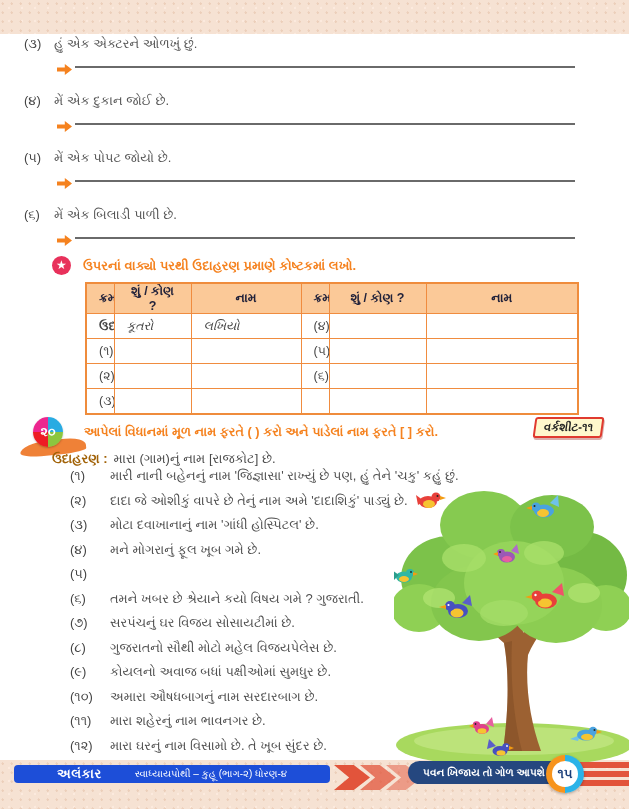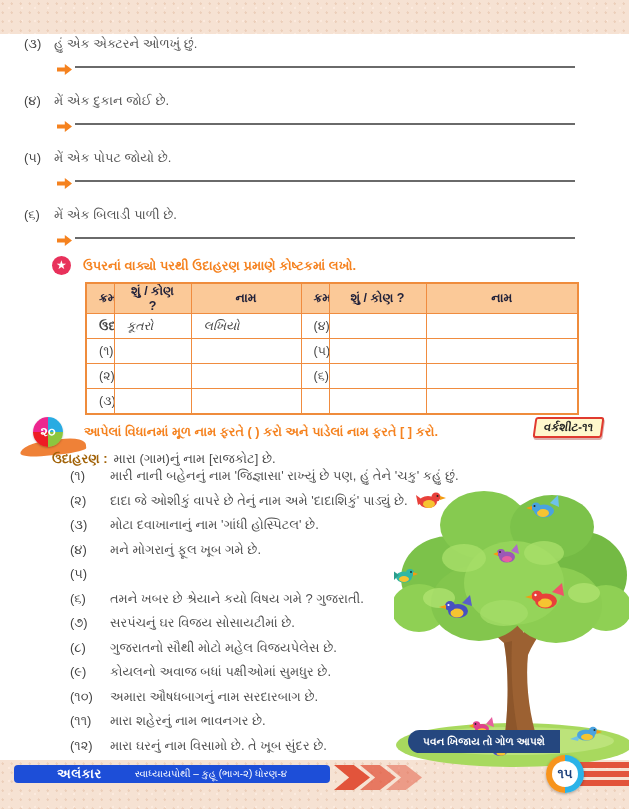--- a/index.html
+++ b/index.html
@@ -88,21 +88,21 @@
   .chev{position:absolute;top:765px;width:36px;height:25px;background:#e2543b;z-index:5;
     clip-path:polygon(0 0,55% 0,100% 50%,55% 100%,0 100%,42% 50%);}
   #chev-1{left:334px;}
   #chev-2{left:360px;opacity:.75;}
   #chev-3{left:386px;opacity:.5;}
 
   .stripe{position:absolute;left:580px;right:0;height:6px;background:#e2543b;z-index:4;}
   #stripe-1{top:762px;} #stripe-2{top:771px;} #stripe-3{top:780px;}
 
   #footer-right-banner{
-    position:absolute;left:408px;top:730px;width:152px;height:23px;background:#25477f;
+    position:absolute;left:408px;top:761px;width:152px;height:23px;background:#25477f;
     border-radius:12px 0 0 12px;color:#fff;font-size:10.5px;font-weight:bold;
     display:flex;align-items:center;justify-content:center;z-index:5;
   }
   #page-badge{
     position:absolute;left:546px;top:755px;width:38px;height:38px;border-radius:50%;
     background:conic-gradient(from 180deg,#f7941d 0 50%,#2bb3e8 50% 100%);
     z-index:6;display:flex;align-items:center;justify-content:center;
     box-shadow:0 1px 3px rgba(0,0,0,.3);
   }
   #page-badge .inner{

